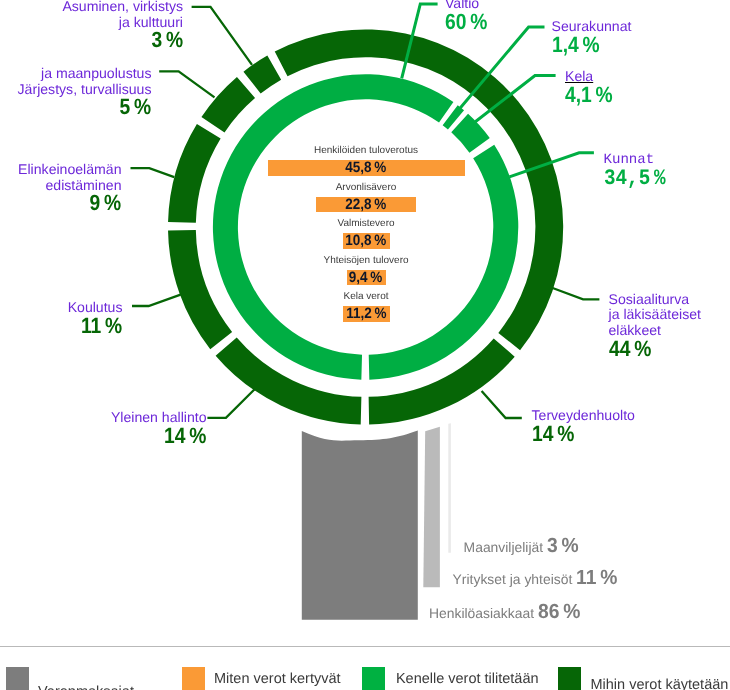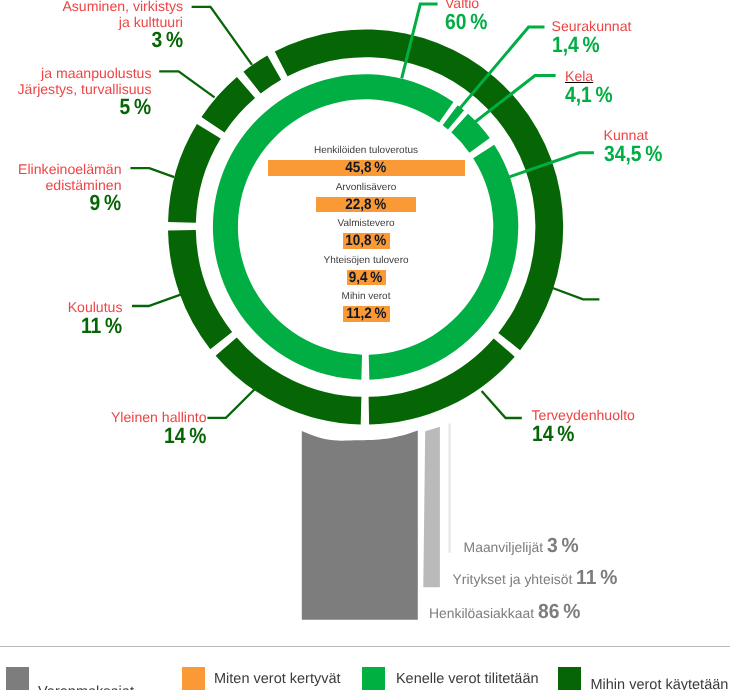--- a/index.html
+++ b/index.html
@@ -1,21 +1,21 @@
 <!DOCTYPE html>
 <html><head>
 <meta charset="utf-8">
 <title>Verot</title>
 <style>
   html,body{margin:0;padding:0;}
   body{width:730px;height:690px;background:#fff;font-family:"Liberation Sans",sans-serif;overflow:hidden;position:relative;-webkit-font-smoothing:antialiased;text-rendering:geometricPrecision;}
   #root{position:absolute;left:0;top:0;width:730px;height:690px;}
   svg.layer{position:absolute;left:0;top:0;width:730px;height:690px;overflow:visible;}
   .lbl{position:absolute;white-space:nowrap;}
-  .lbl .t{font-size:14.1px;color:#ef4444;line-height:15.7px;}
+  .lbl .t{font-size:14.1px;color:#6d28d9;line-height:15.7px;}
   .lbl .p{font-size:22px;font-weight:bold;line-height:22px;margin-top:-1px;}
   .lbl .p>span{display:inline-block;transform:scaleX(0.875);transform-origin:100% 50%;}
   .lbl:not(.ra) .p>span{transform-origin:0 50%;}
   .dk .p{color:#066606;}
   .gr .p{color:#00ae43;}
   .bar-lbl{font-size:10px;color:#3b3b3b;text-align:center;line-height:19px;}
   .bar{background:#fa9a36;height:15.6px;margin:0 auto 2px;color:#0f172a;font-size:15px;font-weight:bold;text-align:center;line-height:15.6px;}
   .bar>span{display:inline-block;transform:scaleX(0.9);}
   .legend{position:absolute;left:0;top:645.9px;width:730px;}
   .legend .divider{position:absolute;left:0;top:0;width:730px;height:1.4px;background:#b9b9b9;}
@@ -87,48 +87,54 @@
     <div class="p"><span>11 %</span></div>
   </div>
   <div class="lbl dk ra" style="left:15px;top:410px;width:191.5px;">
     <div class="t">Yleinen hallinto</div>
     <div class="p"><span>14 %</span></div>
   </div>
   <div class="lbl dk" style="left:531.5px;top:408px;">
     <div class="t">Terveydenhuolto</div>
     <div class="p"><span>14 %</span></div>
   </div>
+  <div class="lbl dk" style="left:608.5px;top:291.5px;">
+    <div class="t">Sosiaaliturva</div>
+    <div class="t">ja läkisääteiset</div>
+    <div class="t">eläkkeet</div>
+    <div class="p"><span>44 %</span></div>
+  </div>
 
   <div class="lbl gr" style="left:445px;top:-4px;">
     <div class="t">Valtio</div>
     <div class="p"><span>60 %</span></div>
   </div>
   <div class="lbl gr" style="left:551.5px;top:19px;">
     <div class="t">Seurakunnat</div>
     <div class="p"><span>1,4 %</span></div>
   </div>
   <div class="lbl gr" style="left:565px;top:69px;text-decoration:underline;">
     <div class="t">Kela</div>
     <div class="p"><span>4,1 %</span></div>
   </div>
-  <div class="lbl gr" style="left:603.5px;top:128px;">
+  <div class="lbl gr" style="left:603.5px;top:153px;font-family:Liberation Mono, monospace;">
     <div class="t">Kunnat</div>
     <div class="p"><span>34,5 %</span></div>
   </div>
 
   <div id="center-bars" style="position:absolute;left:216px;top:141px;width:300px;">
       <div class="bar-lbl">Henkilöiden tuloverotus</div>
       <div class="bar" style="width: 197px;"><span>45,8 %</span></div>
       <div class="bar-lbl">Arvonlisävero</div>
       <div class="bar" style="width: 100px;"><span>22,8 %</span></div>
       <div class="bar-lbl">Valmistevero</div>
       <div class="bar" style="width: 47px;"><span>10,8 %</span></div>
       <div class="bar-lbl">Yhteisöjen tulovero</div>
       <div class="bar" style="width: 39px;"><span>9,4 %</span></div>
-      <div class="bar-lbl">Mihin verot</div>
+      <div class="bar-lbl">Kela verot</div>
       <div class="bar" style="width: 47px;"><span>11,2 %</span></div>
     </div>
 
   <svg class="layer" viewBox="0 0 730 690">
     <path id="col-main" d="M301.8,431.0 C330,443.5 340,440.3 359,440.3 C384,440.3 397,438 417.8,430.6 L417.8,619.8 L301.8,619.8 Z" fill="#7d7d7d"></path>
     <path id="col-2" d="M425.2,431.2 L439.9,426.8 L439.9,587.2 L423.3,587.2 Z" fill="#bababa"></path>
     <path id="col-3" d="M448.3,423.7 L450.9,423.3 L450.9,552.8 L448.3,552.8 Z" fill="#eaeaea"></path>
   </svg>
 
   <div class="btxt" style="left:463.6px;top:533.5px;"><span>Maanviljelijät</span> <b><span>3 %</span></b></div>

